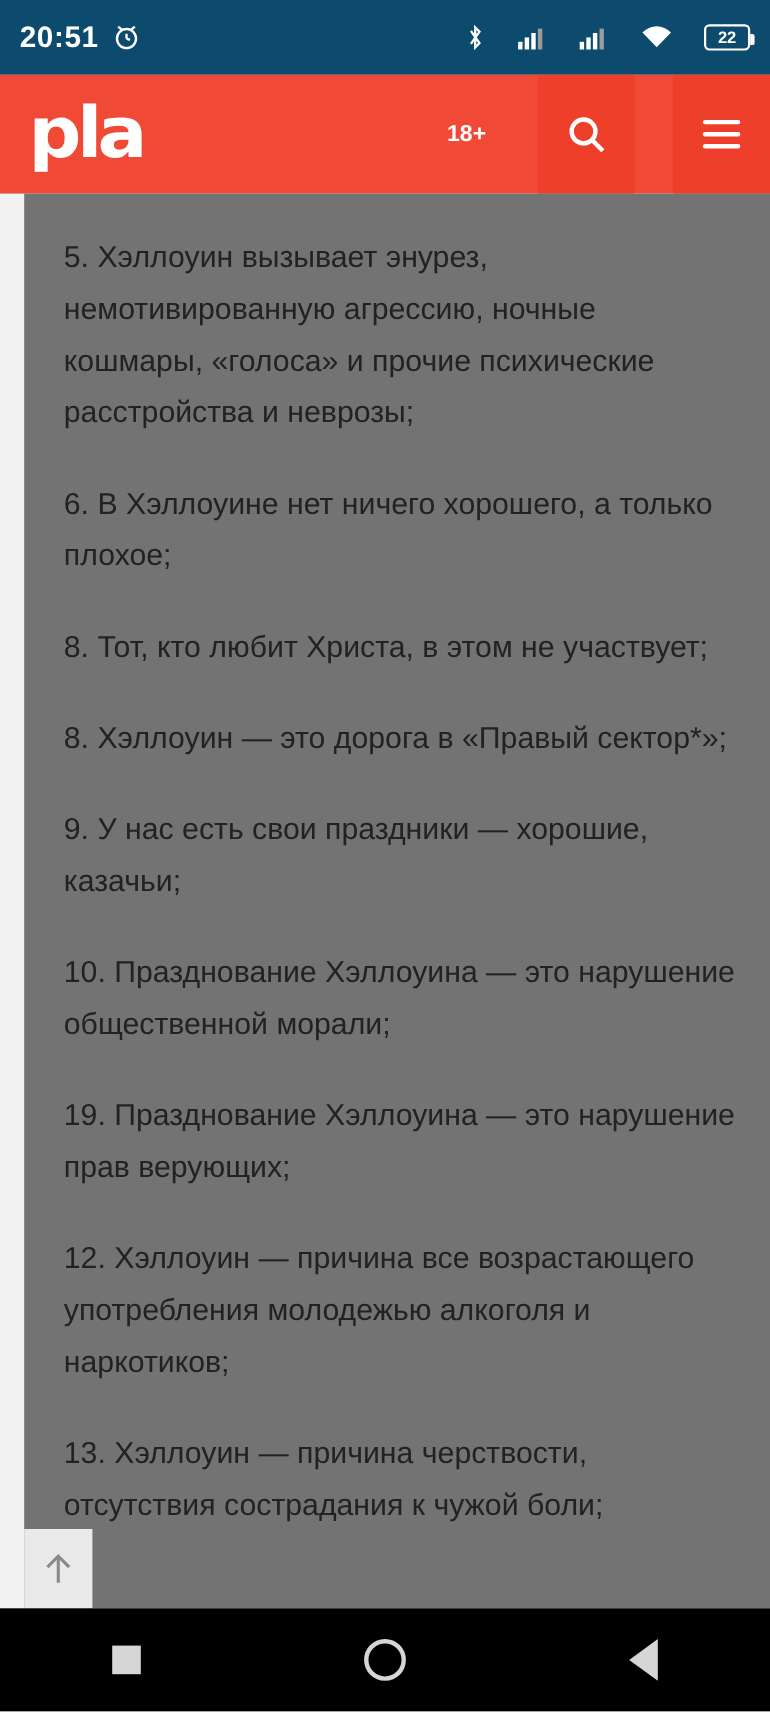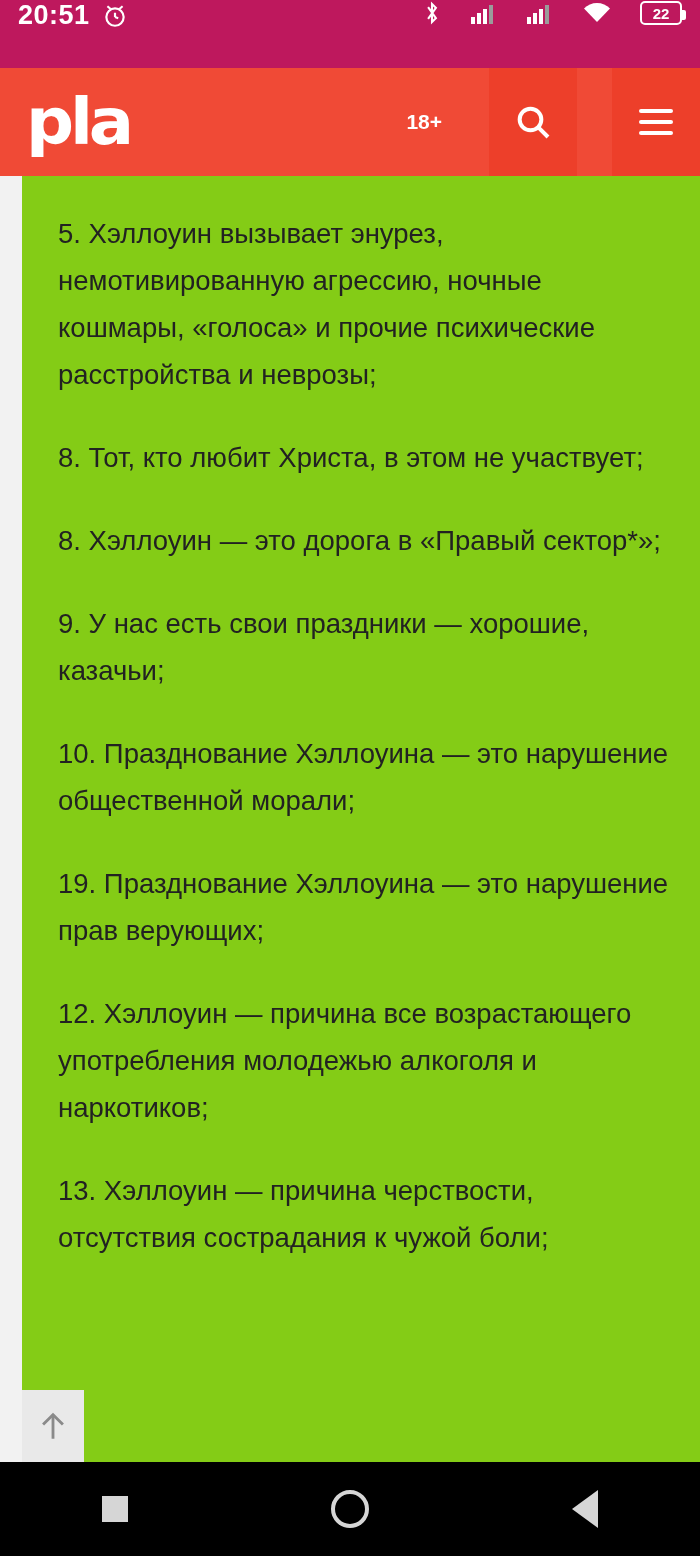--- a/index.html
+++ b/index.html
@@ -15,24 +15,24 @@
     width: 700px;
     height: 1556px;
     background: #ffffff;
     display: flex;
     flex-direction: column;
   }
 
   
   .statusbar {
     height: 68px;
-    background: #be185d;
+    background: #0c4a6e;
     color: #ffffff;
     display: flex;
-    align-items: flex-start;
+    align-items: center;
     justify-content: space-between;
     padding: 0 18px;
     flex: 0 0 auto;
   }
   .status-left {
     display: flex;
     align-items: center;
     gap: 12px;
   }
   .status-time {
@@ -132,21 +132,21 @@
     height: 4px;
     background: #ffffff;
     border-radius: 2px;
   }
 
   
   .content-wrap {
     flex: 1 1 auto;
     position: relative;
     overflow: hidden;
-    background: #84cc16;
+    background: #737373;
     display: flex;
   }
   .side-rail {
     width: 22px;
     background: #f2f2f2;
     flex: 0 0 auto;
   }
   .article {
     flex: 1 1 auto;
     padding: 34px 28px 0 36px;
@@ -273,20 +273,21 @@
             <i></i>
         </span>
       </button>
     </div>
   </div>
 
   <div class="content-wrap">
     <div class="side-rail"></div>
     <div class="article">
       <p>5. Хэллоуин вызывает энурез, немотивированную агрессию, ночные кошмары, «голоса» и прочие психические расстройства и неврозы;</p>
+      <p>6. В Хэллоуине нет ничего хорошего, а только плохое;</p>
       <p>8. Тот, кто любит Христа, в этом не участвует;</p>
       <p>8. Хэллоуин — это дорога в «Правый сектор*»;</p>
       <p>9. У нас есть свои праздники — хорошие, казачьи;</p>
       <p>10. Празднование Хэллоуина — это нарушение общественной морали;</p>
       <p>19. Празднование Хэллоуина — это нарушение прав верующих;</p>
       <p>12. Хэллоуин — причина все возрастающего употребления молодежью алкоголя и наркотиков;</p>
       <p>13. Хэллоуин — причина черствости, отсутствия сострадания к чужой боли;</p>
     </div>
 
     <div class="scroll-top">

